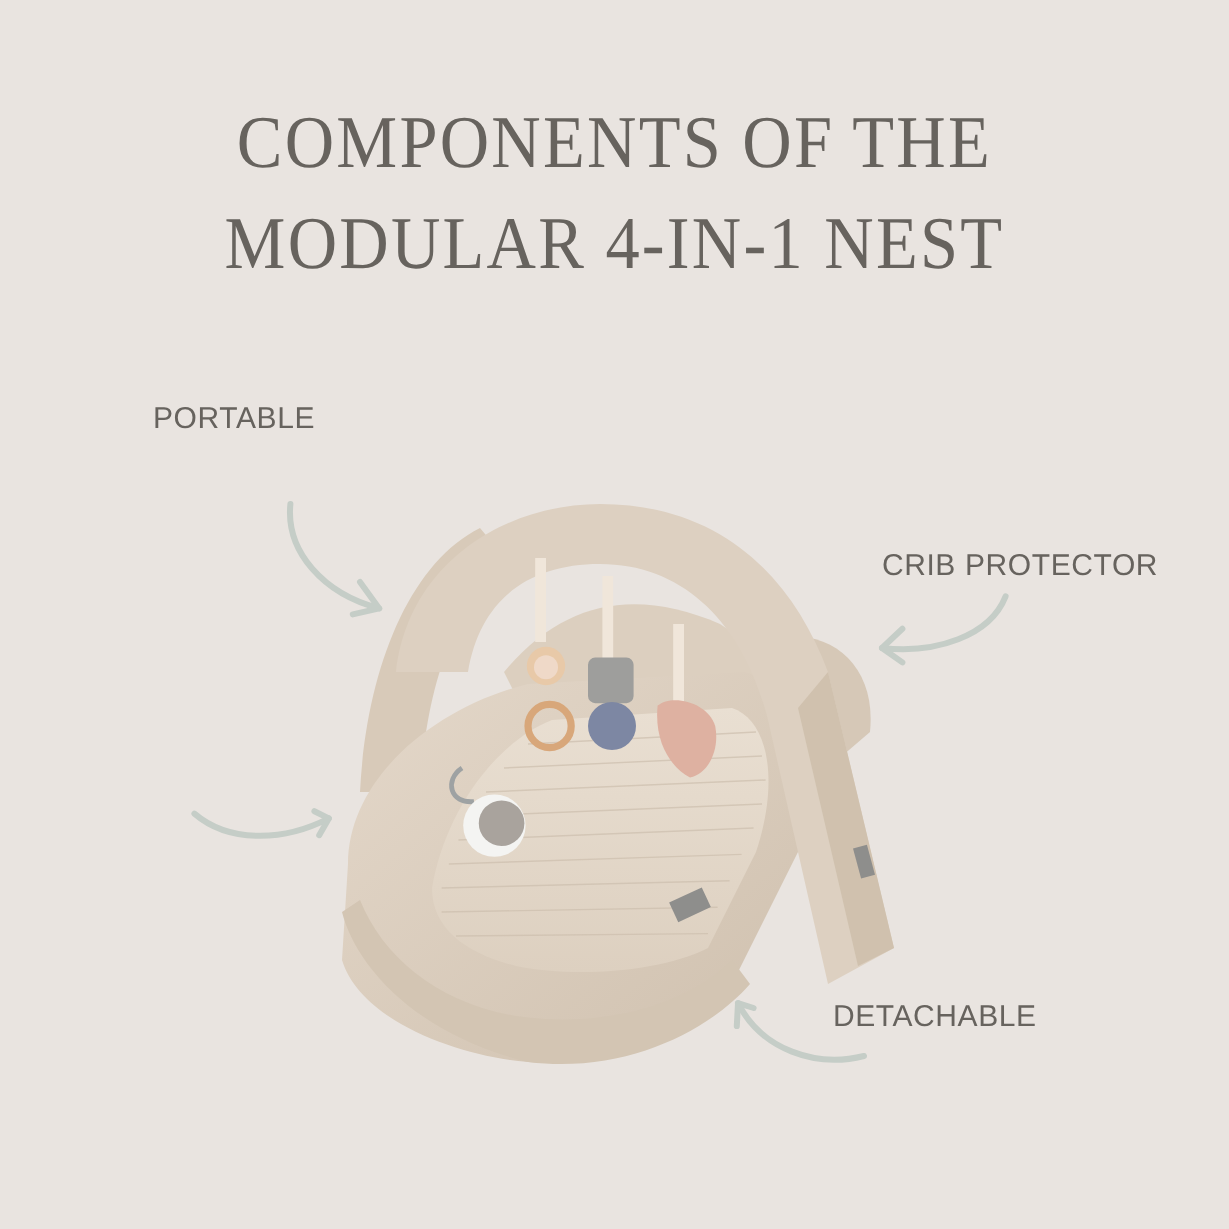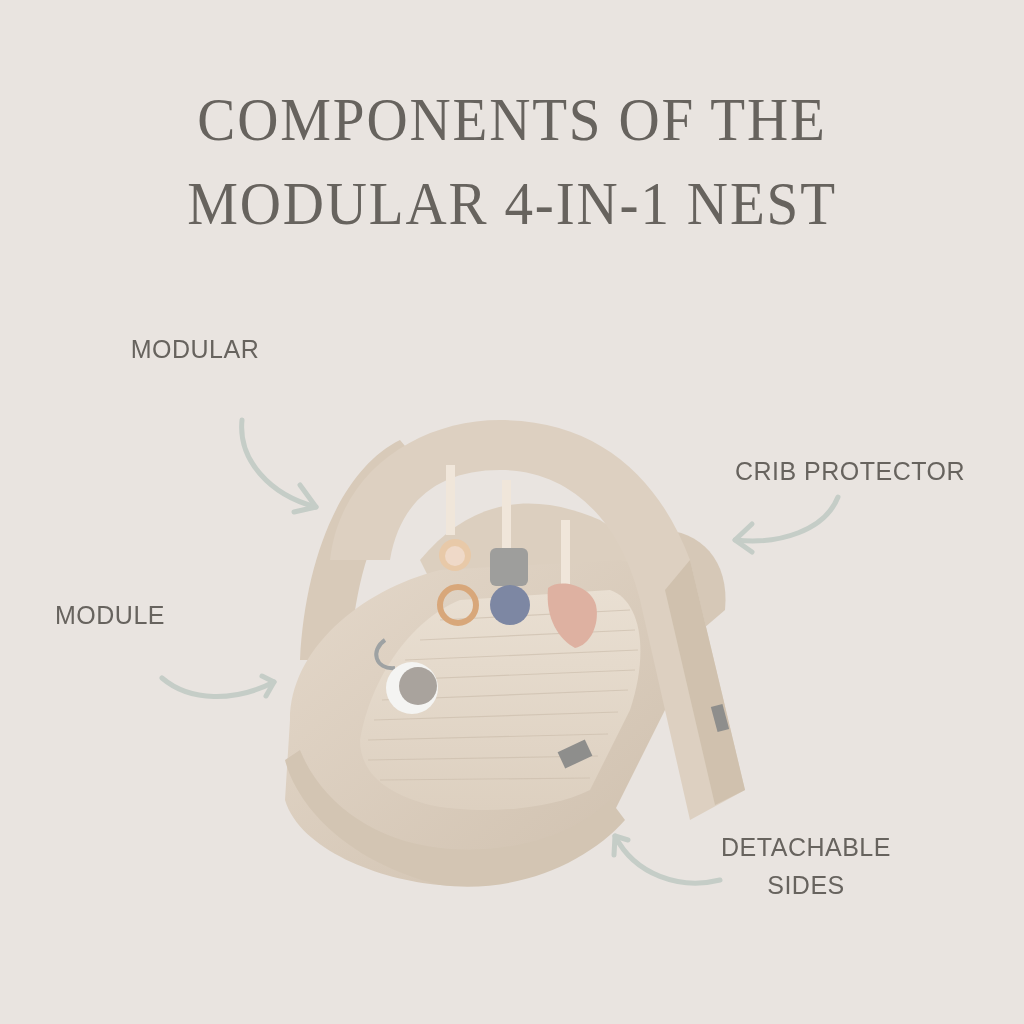--- a/index.html
+++ b/index.html
@@ -11,31 +11,29 @@
   svg.arrow { position:absolute; overflow:visible; }
   .product { position:absolute; left:270px; top:410px; width:500px; height:500px; }
 </style>
 </head>
 <body>
 
 <div class="title t1">COMPONENTS OF THE</div>
 <div class="title t2">MODULAR 4-IN-1 NEST</div>
 
 <div class="label" style="left:50px; top:330px; width:290px;">
-  <div>MODULAR</div>
+  <div>PORTABLE</div>
 </div>
 <div class="label" style="left:715px; top:452px; width:270px;">
   <div>CRIB PROTECTOR</div>
 </div>
 <div class="label" style="left:30px; top:596px; width:160px;">
-  <div>MODULE</div>
 </div>
-<div class="label" style="left:691px; top:828px; width:230px;">
+<div class="label" style="left:664px; top:828px; width:230px;">
   <div>DETACHABLE</div>
-  <div>SIDES</div>
 </div>
 
 <svg class="arrow" style="left:0;top:0;" width="1024" height="1024">
   <g fill="none" stroke="#c5cdc7" stroke-width="5" stroke-linecap="round" stroke-linejoin="round">
     <path d="M242 420 C238 460 270 495 316 507"></path>
     <path d="M300 485 L316 507 L294 512"></path>
     <path d="M838 497 C825 530 780 545 735 540"></path>
     <path d="M752 524 L735 540 L752 552"></path>
     <path d="M162 678 C190 702 235 702 274 682"></path>
     <path d="M262 676 L274 682 L266 696"></path>

